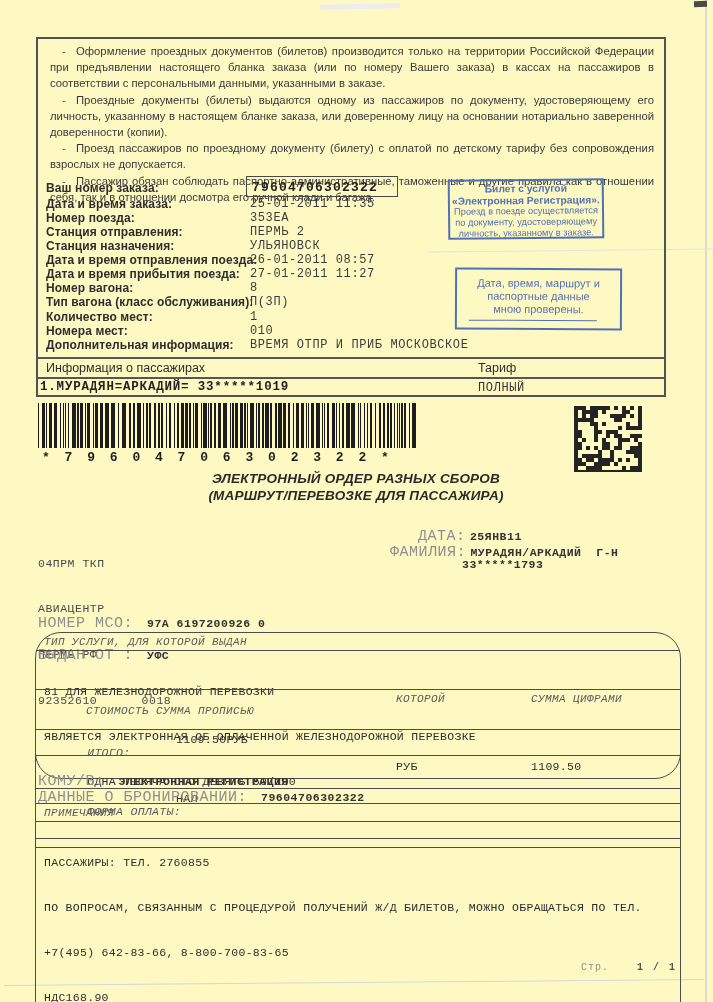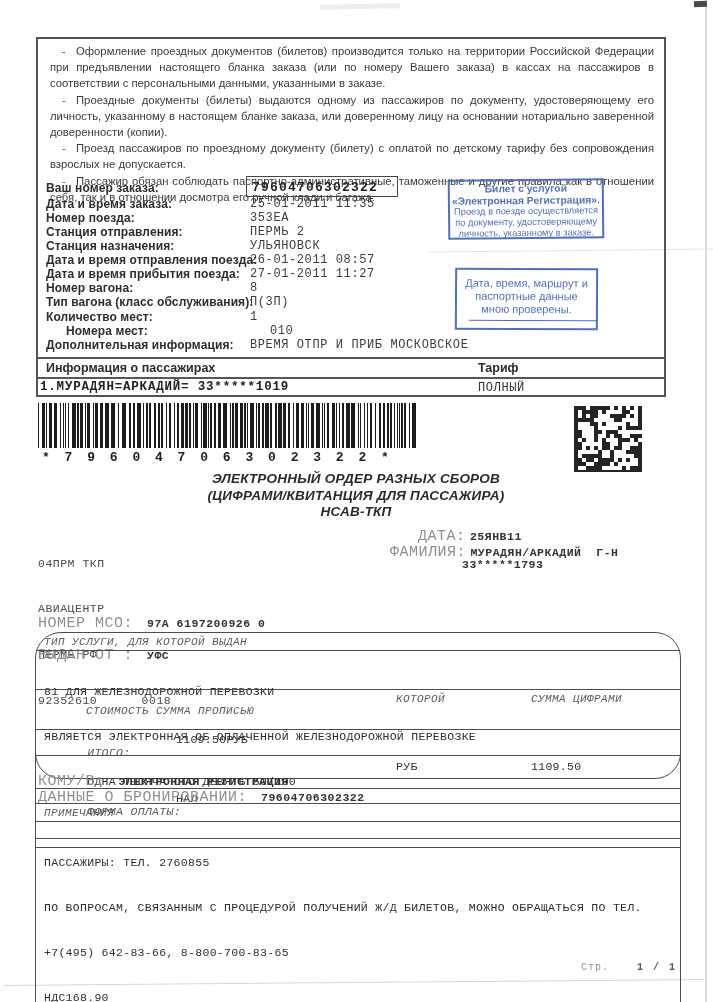--- a/index.html
+++ b/index.html
@@ -1,16 +1,16 @@
 <!DOCTYPE html>
 <html><head>
 <meta charset="utf-8">
 <style>
   html,body{margin:0;padding:0;background:#e9e9e9;}
-  .page{position:relative;width:713px;height:1002px;background:#ffffff;overflow:hidden;
+  .page{position:relative;width:713px;height:1002px;background:#fef9c3;overflow:hidden;
         font-family:"Liberation Sans",sans-serif;color:#333;}
   .abs{position:absolute;}
   .mono{font-family:"Liberation Mono",monospace;white-space:pre;}
 
   
   .edge-right{position:absolute;right:6px;top:0;width:2px;height:1002px;background:#cfcfcf;opacity:.7;}
   .mark-tr{position:absolute;left:694px;top:1px;width:13px;height:6px;background:#4a4a4a;transform:rotate(-2deg);}
   .smudge-top{position:absolute;left:320px;top:4px;width:80px;height:5px;background:#ededed;transform:rotate(-1deg);}
   .fold-1{position:absolute;left:428px;top:250px;width:285px;height:1px;background:#e3e3e3;transform:rotate(-.6deg);}
   .fold-2{position:absolute;left:4px;top:982px;width:700px;height:1px;background:#d6d6d6;transform:rotate(-.5deg);}
@@ -25,30 +25,30 @@
 
   .frow{position:absolute;left:46px;width:612px;height:15px;font-size:12px;}
   .frow .flabel{position:absolute;left:0;top:0;font-weight:bold;color:#2d2d2d;letter-spacing:.1px;}
   .frow .fvalue{position:absolute;left:204px;top:0;font-family:"Liberation Mono",monospace;
                 white-space:pre;color:#3c3c3c;letter-spacing:.6px;font-size:12px;}
   .ordnum-box{left:246px;top:176px;width:152px;height:21px;border:1.5px solid #474747;box-sizing:border-box;}
   .ordnum-box .num{position:absolute;left:5px;top:3px;font-family:"Liberation Mono",monospace;
                    font-weight:bold;font-size:13px;letter-spacing:1.2px;color:#222;white-space:pre;}
 
   .sep{position:absolute;left:37px;width:628px;height:1.5px;background:#565656;}
-  .pass-head{font-weight:bold;font-size:12.5px;color:#2c2c2c;}
+  .pass-head{font-weight:normal;font-size:12.5px;color:#2c2c2c;}
   .pass-line{font-family:"Liberation Mono",monospace;font-weight:bold;font-size:12.5px;
              letter-spacing:.8px;color:#222;white-space:pre;}
 
   
   .stamp{box-sizing:border-box;border:2px solid #5271b4;color:#5271b4;text-align:center;}
   .stamp1{left:448px;top:179px;width:156px;height:60px;transform:rotate(-.6deg);padding-top:2px;}
   .stamp1 .s-b{font-weight:bold;font-size:10.3px;line-height:11.5px;}
   .stamp1 .s-r{font-size:9.3px;line-height:11px;}
-  .stamp2{left:455px;top:268px;width:143px;height:62px;transform:rotate(.3deg);padding-top:7px;}
+  .stamp2{left:455px;top:268px;width:167px;height:62px;transform:rotate(.3deg);padding-top:7px;}
   .stamp2 .s-m{font-size:11px;line-height:13px;}
   .sigline{position:absolute;left:12px;bottom:7px;width:128px;height:1.5px;background:#5271b4;}
 
   
   .barcode{left:38px;top:403px;width:380px;height:45px;}
   .barcode svg rect{fill:#1c1c1c;}
   .barcode-text{left:42px;top:450px;font-family:"Liberation Mono",monospace;font-weight:bold;
                 font-size:13px;letter-spacing:3.5px;color:#1f1f1f;white-space:pre;}
   .dmatrix{left:574px;top:406px;width:68px;height:66px;}
   .dmatrix svg rect{fill:#242424;}
@@ -135,21 +135,21 @@
       <span class="fvalue">8</span>
     </div>
   <div class="frow" style="top:295px;">
       <span class="flabel">Тип вагона (класс обслуживания):</span>
       <span class="fvalue">П(3П)</span>
     </div>
   <div class="frow" style="top:310px;">
       <span class="flabel">Количество мест:</span>
       <span class="fvalue">1</span>
     </div>
-  <div class="frow" style="top:324px;margin-left:20px;">
+  <div class="frow" style="top:324px;">
       <span class="flabel">Номера мест:</span>
       <span class="fvalue">010</span>
     </div>
   <div class="frow" style="top:338px;">
       <span class="flabel">Дополнительная информация:</span>
       <span class="fvalue">ВРЕМЯ ОТПР И ПРИБ МОСКОВСКОЕ</span>
     </div>
 
   <div class="sep" style="top:357px;"></div>
   <div class="abs pass-head" style="left:46px;top:361px;">Информация о пассажирах</div>
@@ -427,22 +427,21 @@
         <rect x="48" y="64" width="4" height="4"></rect>
         <rect x="52" y="64" width="4" height="4"></rect>
         <rect x="56" y="64" width="4" height="4"></rect>
         <rect x="60" y="64" width="4" height="4"></rect>
         <rect x="64" y="64" width="4" height="4"></rect>
       </svg>
   </div>
 
   <div class="abs doc-title">
     <div>ЭЛЕКТРОННЫЙ ОРДЕР РАЗНЫХ СБОРОВ</div>
-    <div>(ЦИФРАМИ/КВИТАНЦИЯ ДЛЯ ПАССАЖИРА)</div>
-    <div>НСАВ-ТКП</div>
+    <div>(МАРШРУТ/ПЕРЕВОЗКЕ ДЛЯ ПАССАЖИРА)</div>
   </div>
 
   <div class="abs issuer">
     <div>04ПРМ ТКП</div>
     <div>АВИАЦЕНТР</div>
     <div>ПЕРМЬ РФ</div>
     <div>92352610      0018</div>
   </div>
 
   <div class="abs" style="left:418px;top:526px;">

